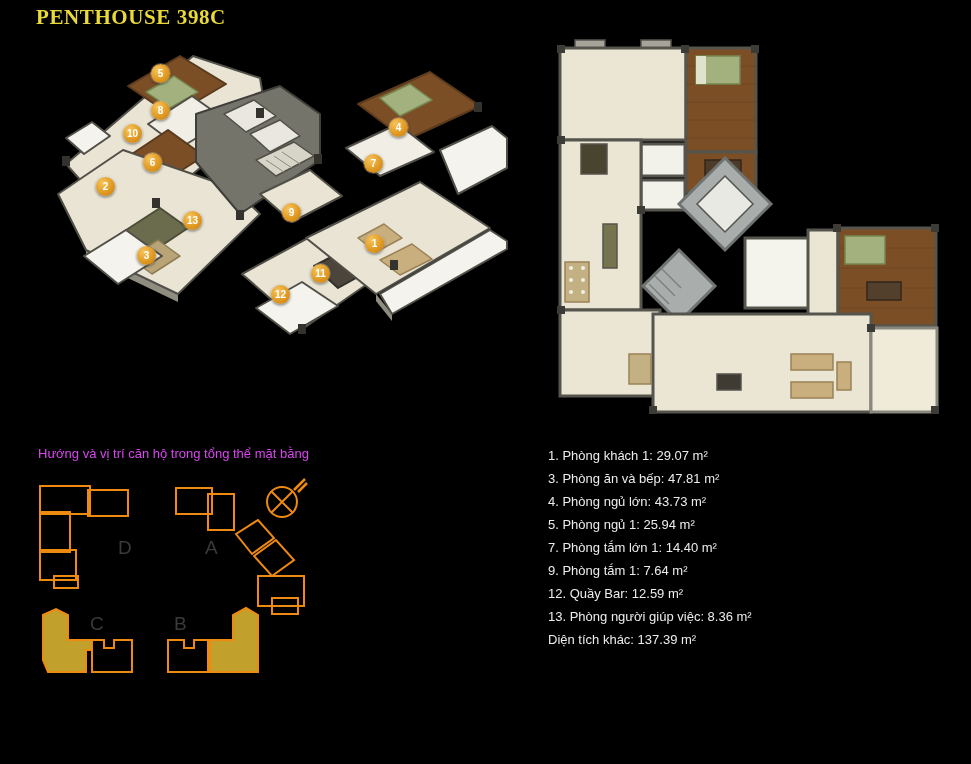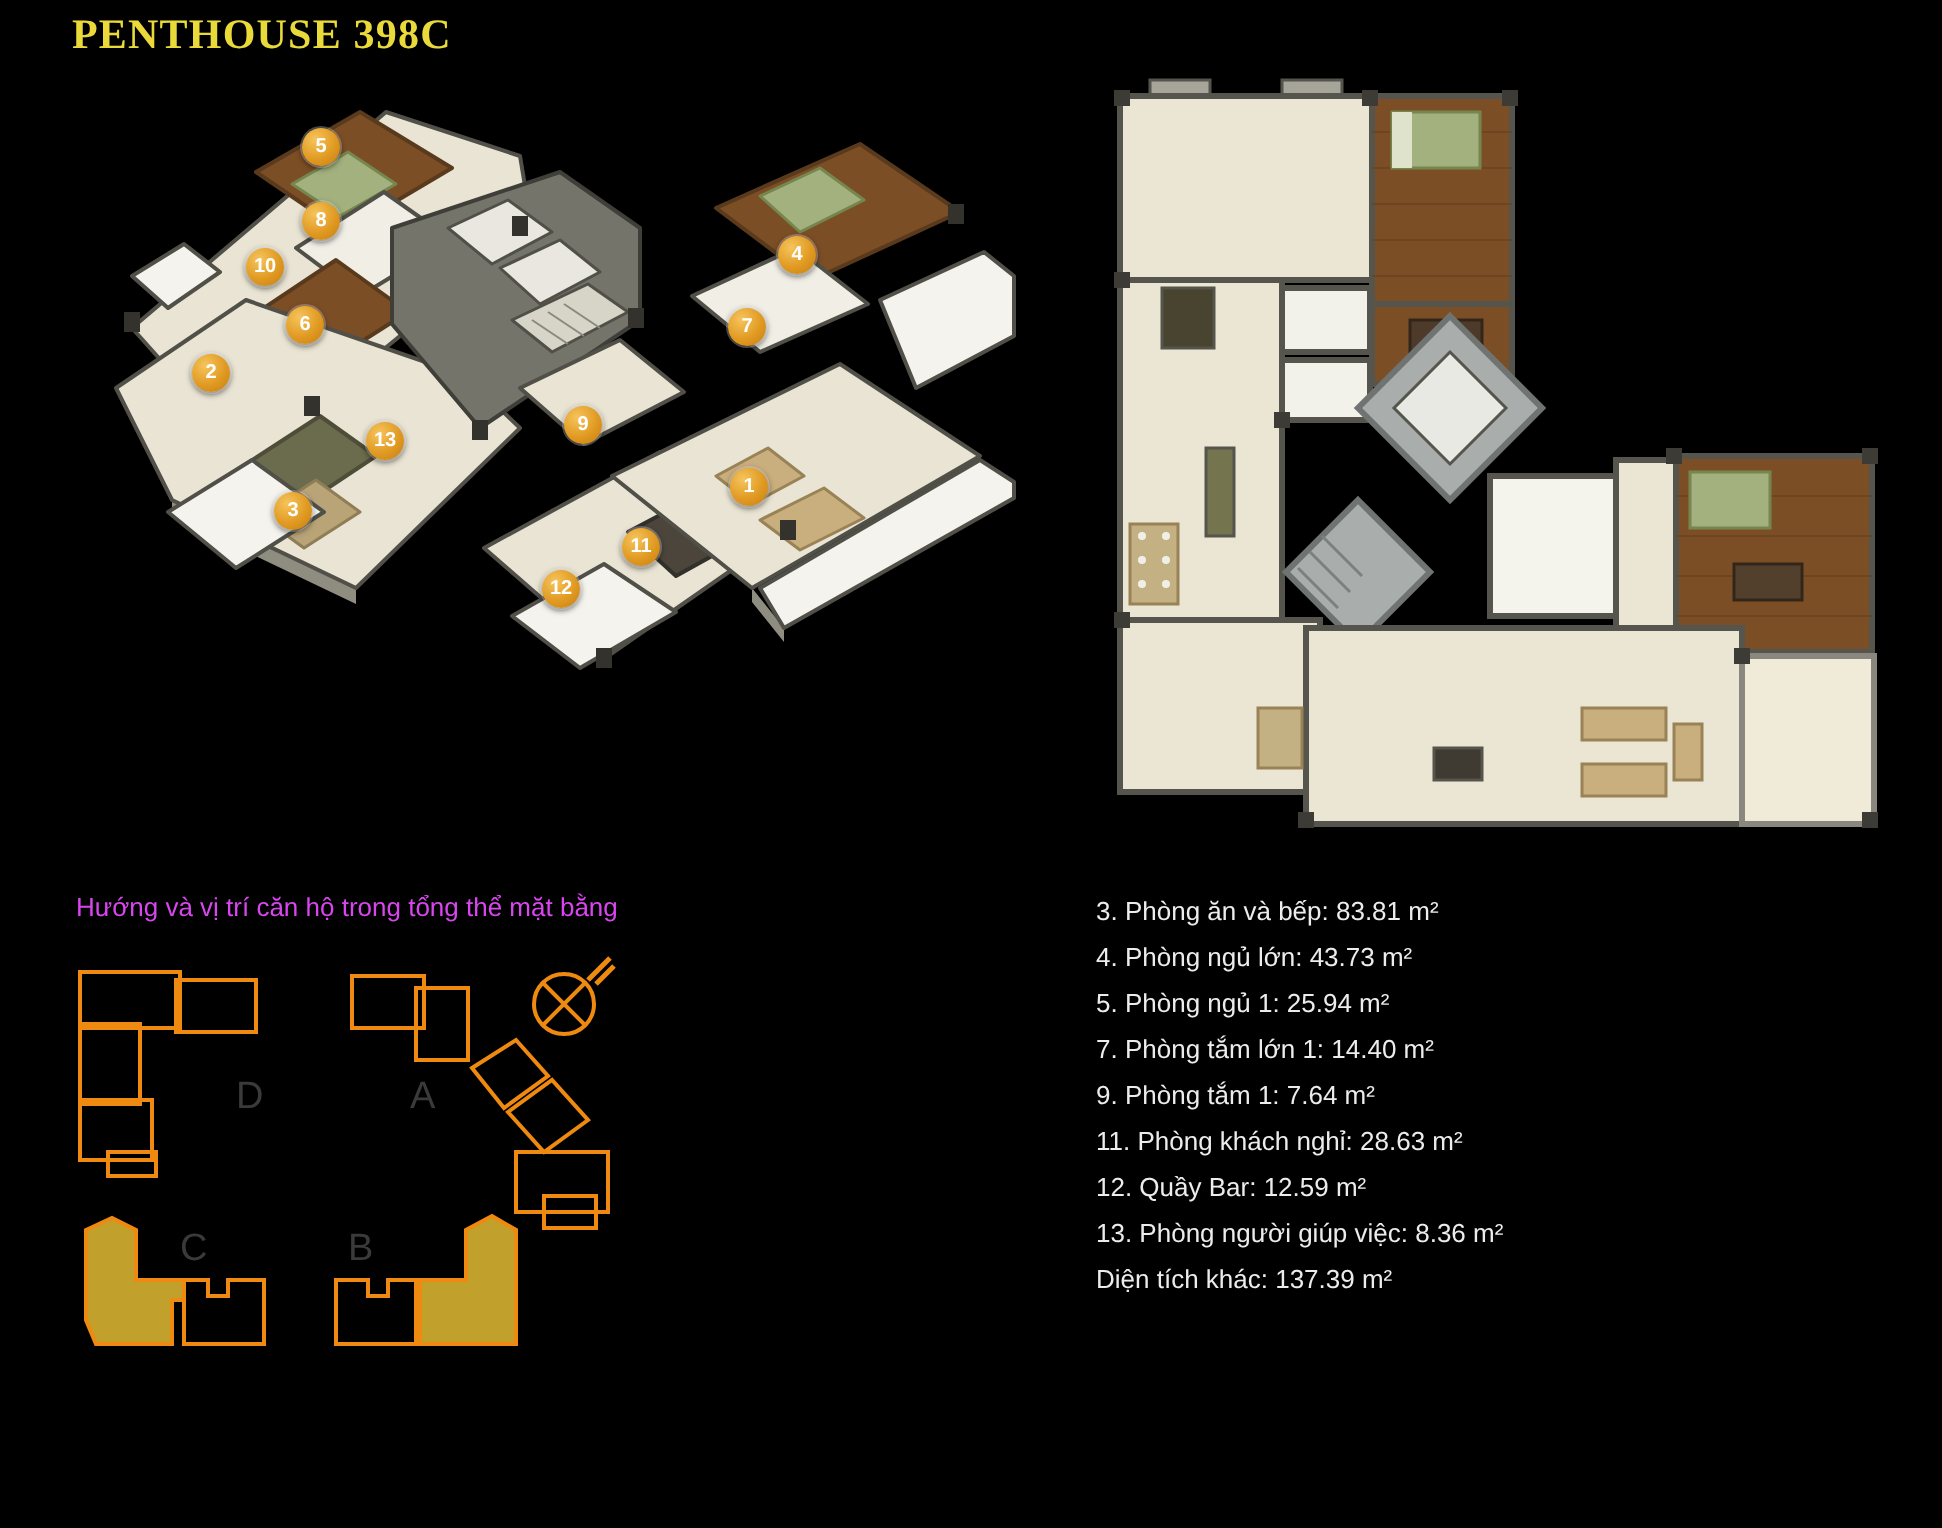--- a/index.html
+++ b/index.html
@@ -212,24 +212,24 @@
         <path d="M266,18 L277,7 M270,20 L279,11" stroke-width="2.5"></path>
       </g>
     </g>
     <text class="block-letter" x="90" y="82">D</text>
     <text class="block-letter" x="177" y="82">A</text>
     <text class="block-letter" x="62" y="158">C</text>
     <text class="block-letter" x="146" y="158">B</text>
   </svg>
 
   <div class="room-list">
-    <div>3. Phòng ăn và bếp: 83.81 m²</div>
+    <div>1. Phòng khách 1: 29.07 m²</div>
+    <div>3. Phòng ăn và bếp: 47.81 m²</div>
     <div>4. Phòng ngủ lớn: 43.73 m²</div>
     <div>5. Phòng ngủ 1: 25.94 m²</div>
     <div>7. Phòng tắm lớn 1: 14.40 m²</div>
     <div>9. Phòng tắm 1: 7.64 m²</div>
-    <div>11. Phòng khách nghỉ: 28.63 m²</div>
     <div>12. Quầy Bar: 12.59 m²</div>
     <div>13. Phòng người giúp việc: 8.36 m²</div>
     <div>Diện tích khác: 137.39 m²</div>
   </div>
 
 </div>
 
 </body></html>

